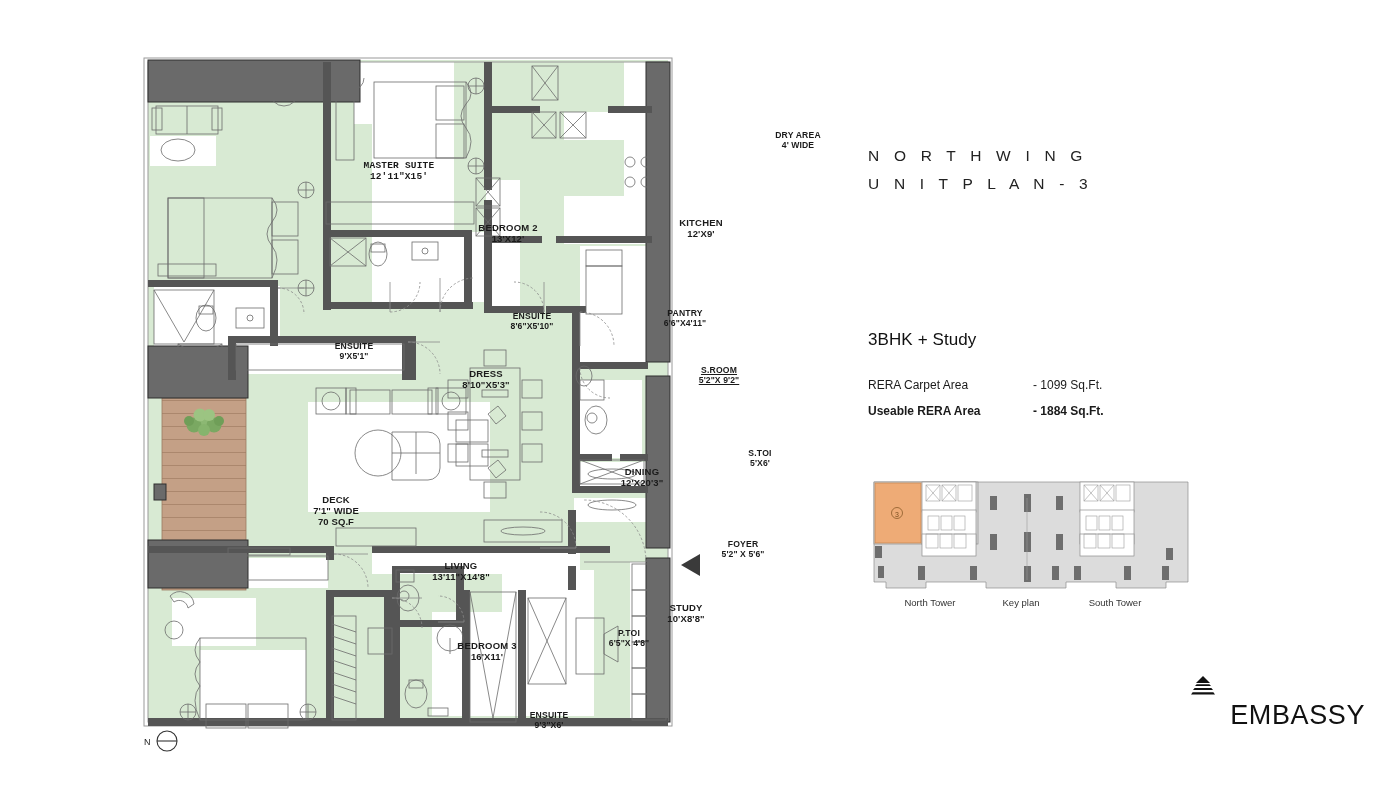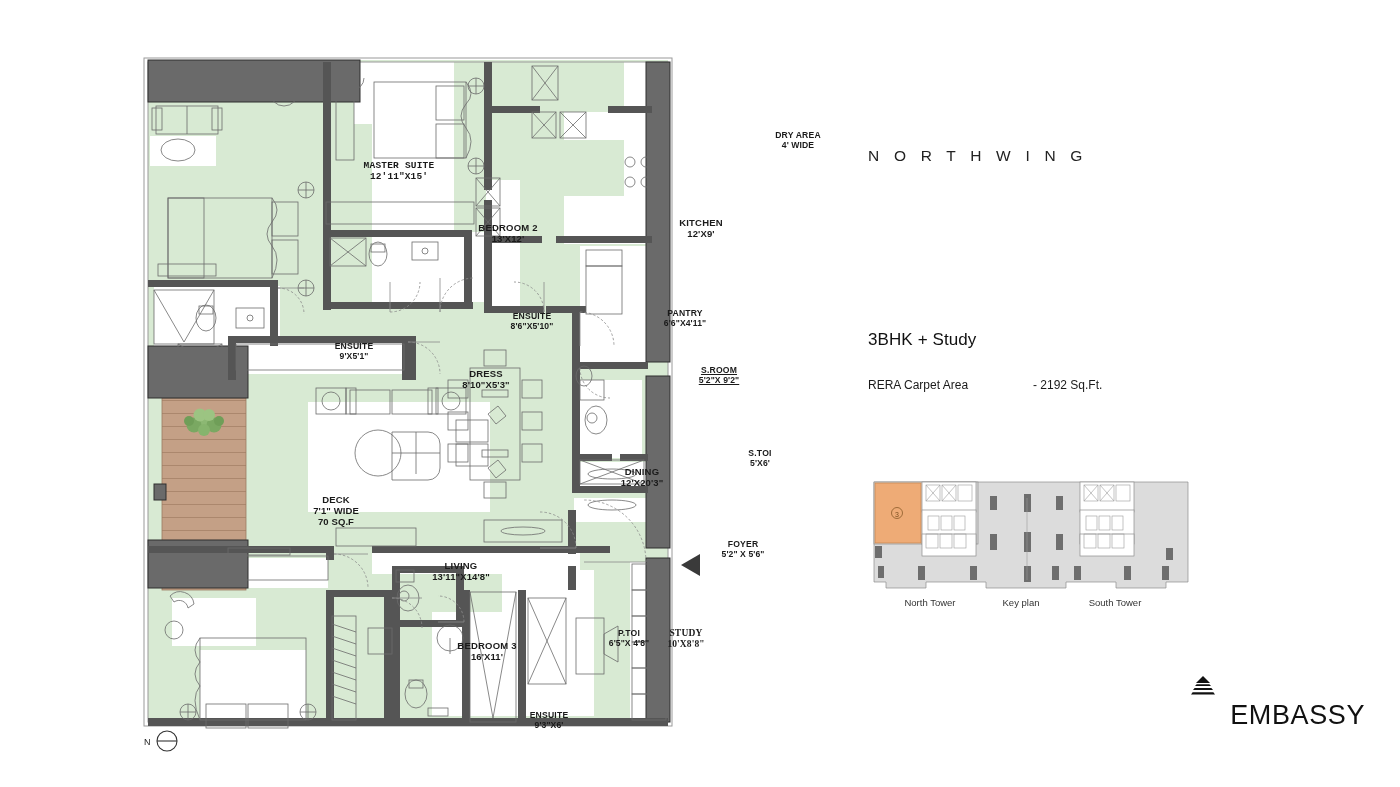--- a/index.html
+++ b/index.html
@@ -510,21 +510,21 @@
       <span class="rd">5'2" X 5'6"</span>
     </div>
     <div class="rlabel" style="left:347px;top:590px;">
       <span class="rn">BEDROOM 3</span>
       <span class="rd">16'X11'</span>
     </div>
     <div class="rlabel sm" style="left:489px;top:578px;">
       <span class="rn">P.TOI</span>
       <span class="rd">6'5"X 4'8"</span>
     </div>
-    <div class="rlabel" style="left:546px;top:578px;font-family:Liberation Serif, serif;">
+    <div class="rlabel" style="left:546px;top:552px;">
       <span class="rn">STUDY</span>
       <span class="rd">10'X8'8"</span>
     </div>
     <div class="rlabel sm" style="left:409px;top:660px;">
       <span class="rn">ENSUITE</span>
       <span class="rd">9'3"X6'</span>
     </div>
   </div>
 
   <svg style="position:absolute;left:678px;top:552px;" width="30" height="26">
@@ -534,29 +534,34 @@
   <svg id="north-mark" width="60" height="28">
     <text x="2" y="17" font-family="Liberation Sans, sans-serif" font-size="9" fill="#222">N</text>
     <circle cx="25" cy="13" r="10" fill="none" stroke="#333" stroke-width="1.1"></circle>
     <line x1="15" y1="13" x2="35" y2="13" stroke="#333" stroke-width="1.1"></line>
   </svg>
 
   <div id="right-panel">
 
     <div id="plan-title">
       <div>N O R T H   W I N G</div>
+      <div>U N I T   P L A N  -  3</div>
     </div>
 
     <div id="spec">
       <div class="unit-type">3BHK + Study</div>
       <table>
         <tbody>
           <tr>
             <td class="k">RERA Carpet Area</td>
-            <td class="v">- 2192 Sq.Ft.</td>
+            <td class="v">- 1099 Sq.Ft.</td>
+          </tr>
+          <tr class="total">
+            <td class="k">Useable RERA Area</td>
+            <td class="v">- 1884 Sq.Ft.</td>
           </tr>
         </tbody>
       </table>
     </div>
 
     <div id="keyplan">
       <svg width="330" height="130" viewBox="0 0 330 130">
         <g stroke="#8e8e8e" stroke-width="0.7">
 
           <path d="M8 12 H108 V12 H170 V12 H300 V12 H322 V112 H300 V118 H250 V112 H200 V118 H120 V112 H60 V118 H20 V112 H8 Z" fill="#dcdcdc"></path>

